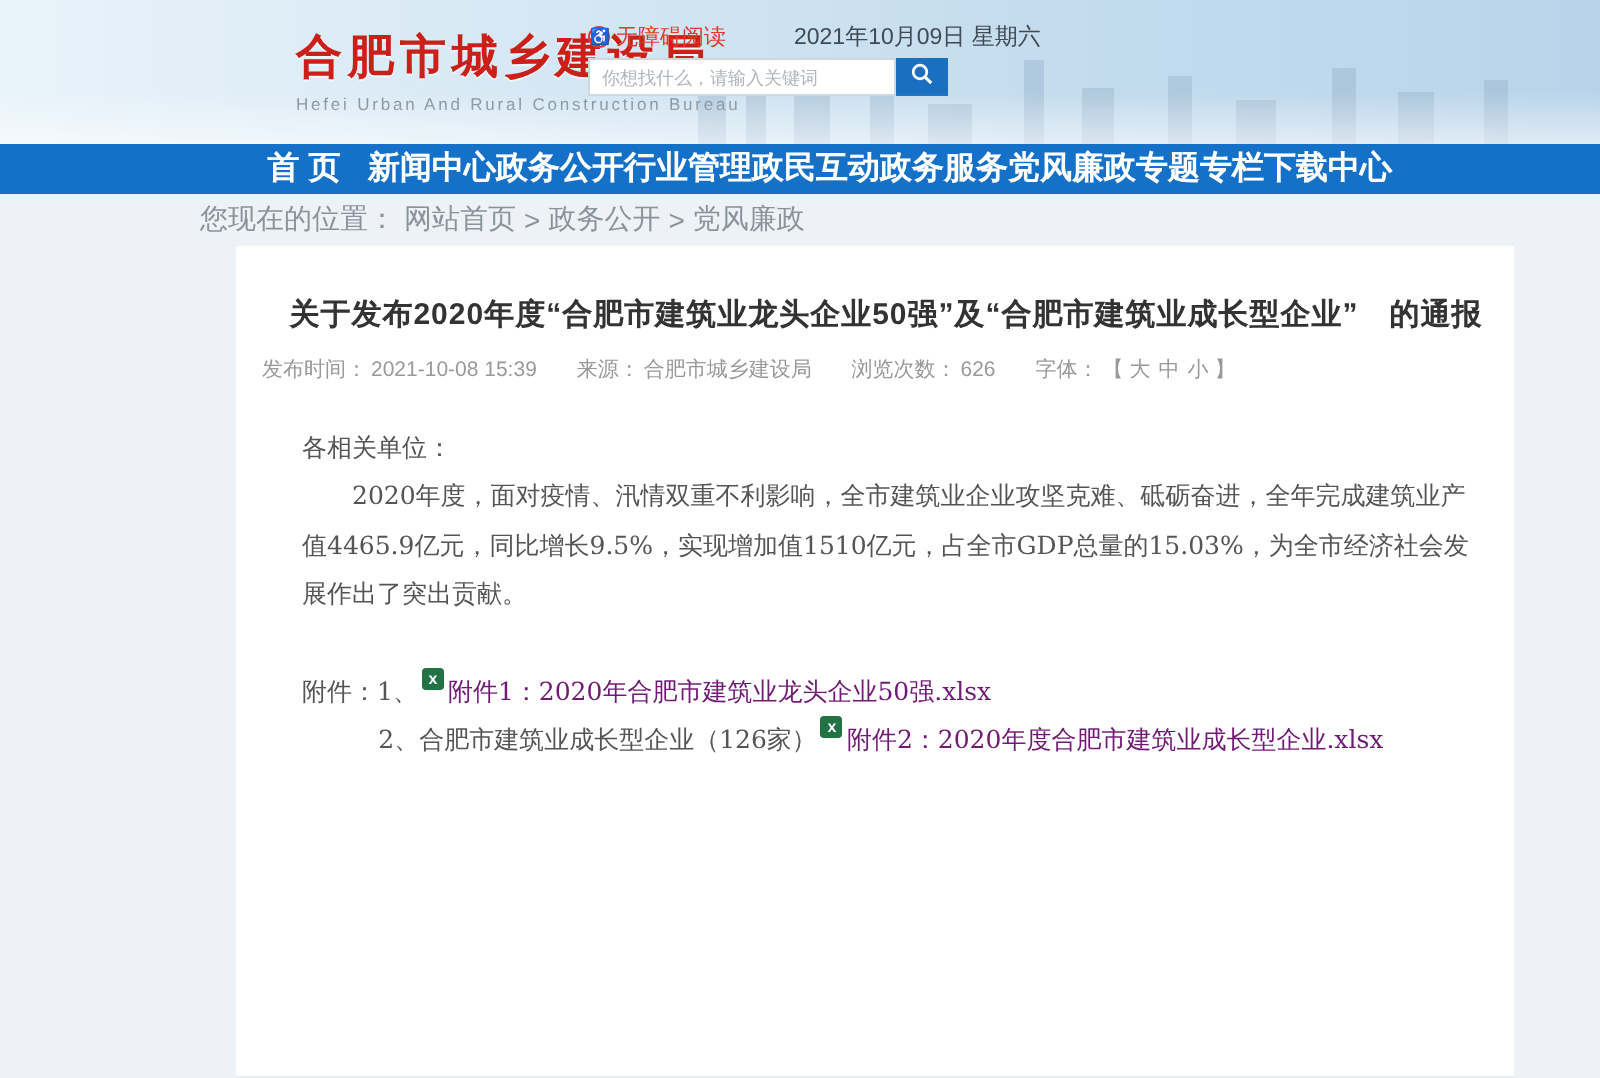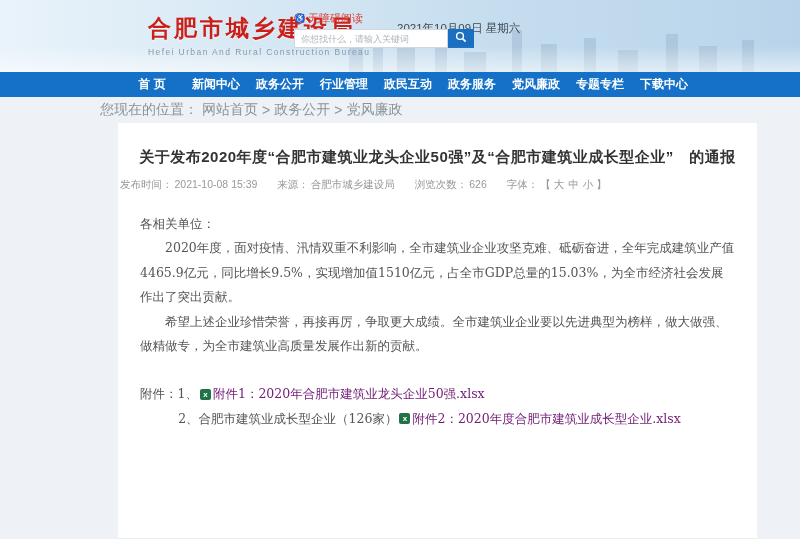--- a/index.html
+++ b/index.html
@@ -16,52 +16,52 @@
   .skyline { position:absolute; bottom:0; left:320px; right:0; height:46px; opacity:.5; }
   .skyline div { position:absolute; bottom:0; background:#9db8cf; }
   .logo { position:absolute; left:148px; top:13px; }
   .logo-cn { color:#cb1f1a; font-size:23px; font-weight:bold; letter-spacing:3px;
     font-family:"Liberation Serif", serif; text-shadow:0 1px 0 rgba(255,255,255,.6); }
   .logo-en { color:#7c8b99; font-size:8.5px; letter-spacing:1.4px; margin-top:3px; }
   .banner-right { position:absolute; right:128px; top:8px; width:192px; }
   .a11y { position:absolute; left:-186px; top:3px; color:#e03a2d; font-size:11px; display:flex; align-items:center; gap:3px; cursor:pointer; }
   .a11y-ico { display:inline-block; width:11px; height:11px; border:1px solid #e03a2d; border-radius:50%;
     font-size:8px; line-height:10px; text-align:center; color:#e03a2d; }
-  .date-txt { position:absolute; left:-83px; top:13px; color:#3f4a55; font-size:11.5px; white-space:nowrap; }
+  .date-txt { position:absolute; left:-83px; top:3px; color:#3f4a55; font-size:11.5px; white-space:nowrap; }
   .search-row { position:absolute; left:-186px; top:21px; display:flex; }
   .search-input { width:154px; height:19px; border:1px solid #cfd6dc; background:#fff; font-size:9px;
     padding:0 6px; color:#666; outline:none; }
   .search-input::placeholder { color:#b0b6bc; }
   .search-btn { width:26px; height:19px; background:#1b6fc0; border:none; cursor:pointer;
     display:flex; align-items:center; justify-content:center; }
 
   
   .nav { height:25px; background:#1571c8; display:flex; align-items:center; padding-left:120px; }
-  .nav-item { color:#fff; font-size:12px; font-weight:bold; width:64px; text-align:center;
+  .nav-item { color:#fff; font-size:16px; font-weight:bold; width:64px; text-align:center;
     white-space:nowrap; cursor:pointer; }
 
   
   .crumb { height:26px; padding-left:100px; display:flex; align-items:center; font-size:14px; color:#8a939b; gap:4px; }
   .crumb a { color:#8a939b; text-decoration:none; cursor:pointer; }
 
   
-  .panel { position:relative; margin-left:118px; width:639px; height:417px; background:#fff; }
+  .panel { position:relative; margin-left:118px; width:639px; height:417px; background:#fff;padding-left:11px; }
   .art-title { padding-top:25px; text-align:center; font-size:15px; font-weight:bold; color:#333;
     letter-spacing:.5px; }
   .meta { margin-top:11px; text-align:left; font-size:10.5px; color:#999; }
   .meta span { margin:0 1px; }
   .meta .grp { margin-right:14px; }
   .meta .fs { cursor:pointer; margin:0 2px; }
 
   .body-txt { padding:0 22px; margin-top:20px; font-size:12.5px; line-height:1.95; color:#555;
     font-family:"DejaVu Serif","Liberation Serif", serif; }
   .body-txt p.ind { text-indent:2em; }
   .body-txt .bold { font-weight:bold; }
   .attach { margin-top:24px; }
-  .attach-row { display:flex; align-items:center; white-space:nowrap; }
+  .attach-row { display:flex; white-space:nowrap; }
   .attach-row.second { padding-left:3.05em; }
   .xls-ico { display:inline-block; width:11px; height:11px; background:#217346; border-radius:2px;
     color:#fff; font-size:8px; line-height:11px; text-align:center; font-weight:bold; margin:0 2px;
     font-family:"Liberation Sans",sans-serif; }
   .attach a { color:#701a75; text-decoration:none; cursor:pointer; }
   .panel-divider { position:absolute; left:0; right:0; bottom:1px; border-top:1px solid #e9edf1; }
 </style>
 </head>
 <body>
 
@@ -141,21 +141,20 @@
         <span>浏览次数：</span><span>626</span>
       </span>
       <span class="grp">
         <span>字体：</span><span>【</span><span class="fs">大</span><span class="fs">中</span><span class="fs">小</span><span>】</span>
       </span>
     </div>
 
     <div class="body-txt">
       <p>各相关单位：</p>
       <p class="ind">2020年度，面对疫情、汛情双重不利影响，全市建筑业企业攻坚克难、砥砺奋进，全年完成建筑业产值4465.9亿元，同比增长9.5%，实现增加值1510亿元，占全市GDP总量的15.03%，为全市经济社会发展作出了突出贡献。</p>
-      <p class="ind">希望上述企业珍惜荣誉，再接再厉，争取更大成绩。全市建筑业企业要以先进典型为榜样，做大做强、做精做专，为全市建筑业高质量发展作出新的贡献。</p>
 
       <div class="attach">
         <div class="attach-row">
           <span>附件：</span>
           <span>1、</span>
           <span class="xls-ico">x</span>
           <a>附件1：2020年合肥市建筑业龙头企业50强.xlsx</a>
         </div>
         <div class="attach-row second">
           <span>2、</span>

